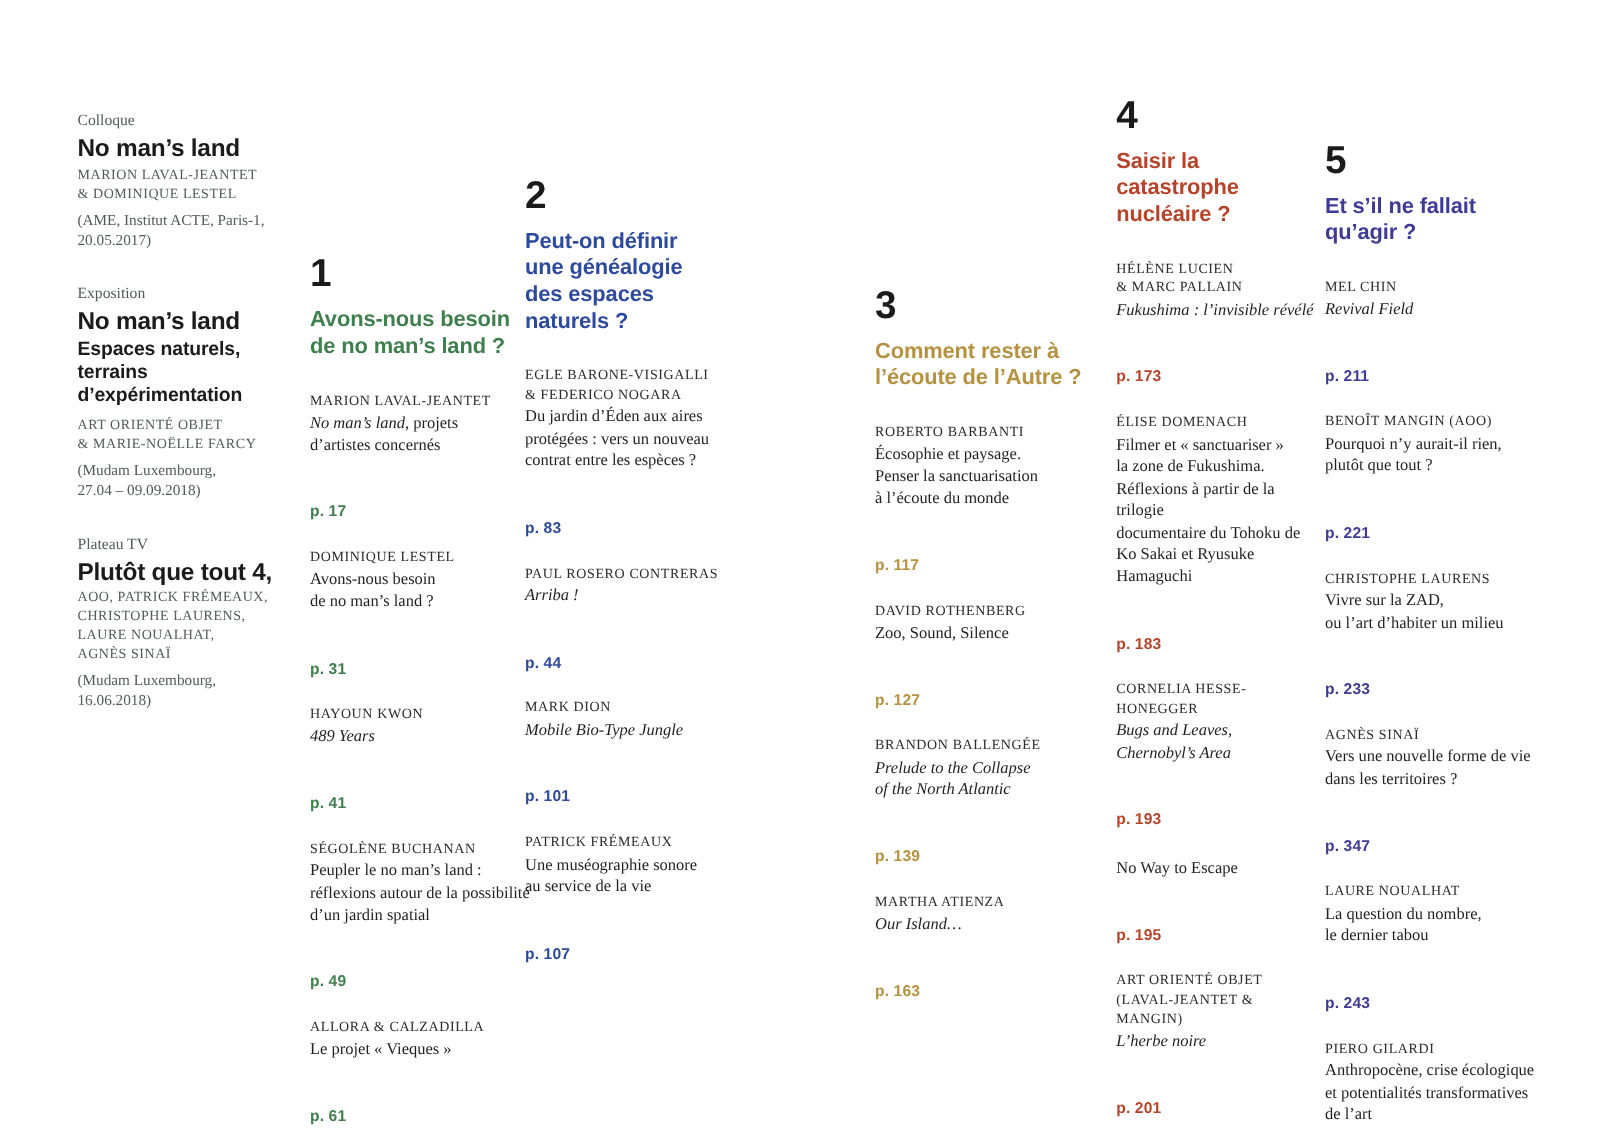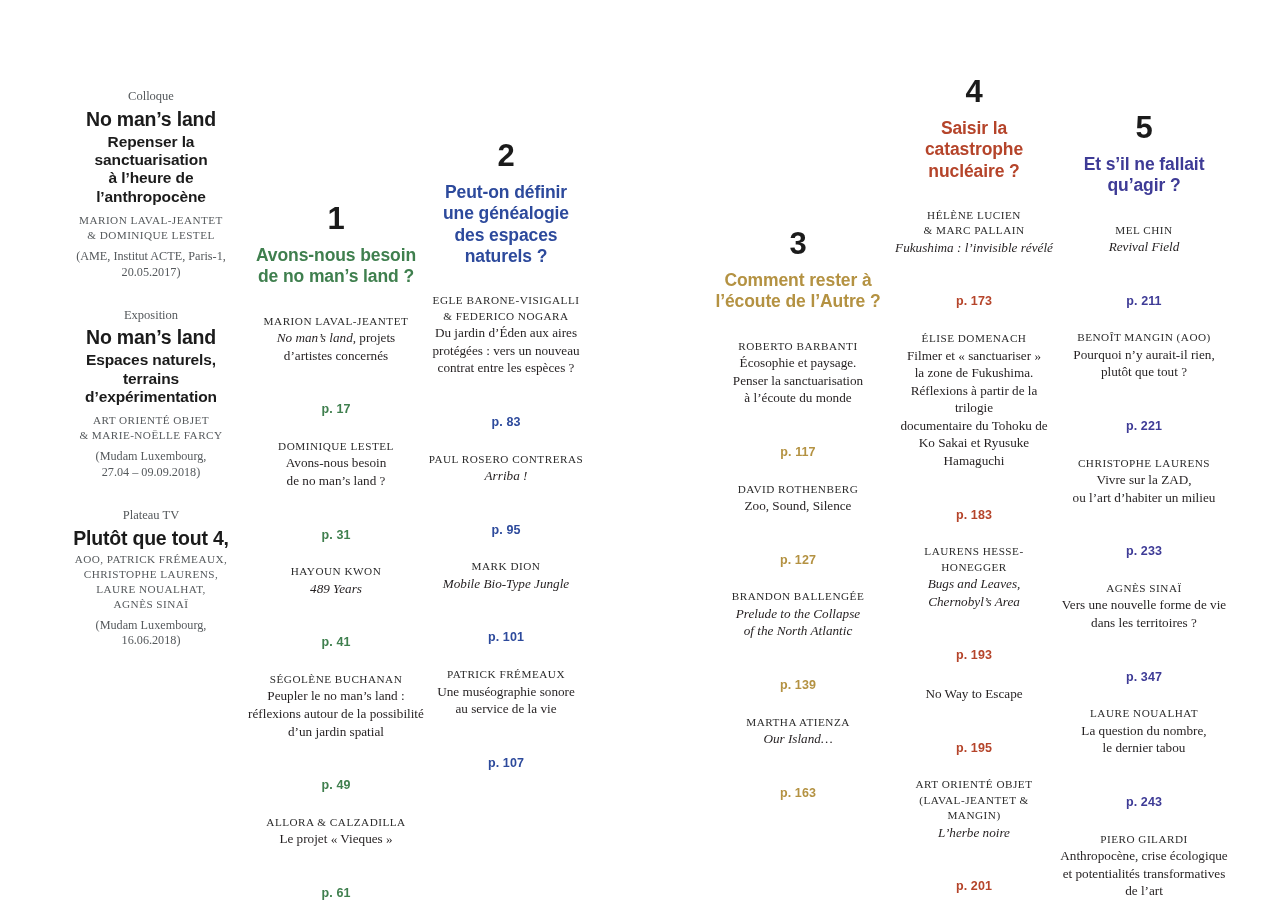--- a/index.html
+++ b/index.html
@@ -17,21 +17,20 @@
   }
   .page {
     position: relative;
     width: 1288px;
     height: 913px;
   }
 
   
   .col {
     position: absolute;
-    text-align: center;
   }
 
   
   #col-front { left: 62px; top: 88px; width: 178px; }
   .fm-block { margin-bottom: 26px; }
   .fm-kicker {
     font-family: "Liberation Serif", serif;
     font-size: 12.5px;
     color: #55595c;
     line-height: 1.35;
@@ -132,24 +131,20 @@
 </style>
 </head>
 <body>
 
 <div class="page">
 
   <div class="col" id="col-front">
       <div class="fm-block">
         <div class="fm-kicker">Colloque</div>
         <div class="fm-title">No man’s land</div>
-        <div class="fm-sub">Repenser la
-sanctuarisation
-à l’heure de
-l’anthropocène</div>
         <div class="fm-authors">MARION LAVAL-JEANTET
 &amp; DOMINIQUE LESTEL</div>
         <div class="fm-venue">(AME, Institut ACTE, Paris-1,
 20.05.2017)</div>
       </div>
       <div class="fm-block">
         <div class="fm-kicker">Exposition</div>
         <div class="fm-title">No man’s land</div>
         <div class="fm-sub">Espaces naturels,
 terrains
@@ -221,21 +216,21 @@
         <div class="entry-author">EGLE BARONE-VISIGALLI
 &amp; FEDERICO NOGARA</div>
         <div class="entry-title"><span>Du jardin d’Éden aux aires
 protégées : vers un nouveau
 contrat entre les espèces ?</span></div>
         <div class="entry-page blue">p. 83</div>
       </div>
       <div class="entry">
         <div class="entry-author">PAUL ROSERO CONTRERAS</div>
         <div class="entry-title"><span class="it">Arriba !</span></div>
-        <div class="entry-page blue">p. 95</div>
+        <div class="entry-page blue">p. 44</div>
       </div>
       <div class="entry">
         <div class="entry-author">MARK DION</div>
         <div class="entry-title"><span class="it">Mobile Bio-Type Jungle</span></div>
         <div class="entry-page blue">p. 101</div>
       </div>
       <div class="entry">
         <div class="entry-author">PATRICK FRÉMEAUX</div>
         <div class="entry-title"><span>Une muséographie sonore
 au service de la vie</span></div>
@@ -284,21 +279,21 @@
       <div class="entry">
         <div class="entry-author">ÉLISE DOMENACH</div>
         <div class="entry-title"><span>Filmer et « sanctuariser »
 la zone de Fukushima.
 Réflexions à partir de la trilogie
 documentaire du Tohoku de
 Ko Sakai et Ryusuke Hamaguchi</span></div>
         <div class="entry-page rust">p. 183</div>
       </div>
       <div class="entry">
-        <div class="entry-author">LAURENS HESSE-HONEGGER</div>
+        <div class="entry-author">CORNELIA HESSE-HONEGGER</div>
         <div class="entry-title"><span class="it">Bugs and Leaves,
 Chernobyl’s Area</span></div>
         <div class="entry-page rust">p. 193</div>
       </div>
       <div class="entry">
         <div class="entry-title"><span>No Way to Escape</span></div>
         <div class="entry-page rust">p. 195</div>
       </div>
       <div class="entry">
         <div class="entry-author">ART ORIENTÉ OBJET

